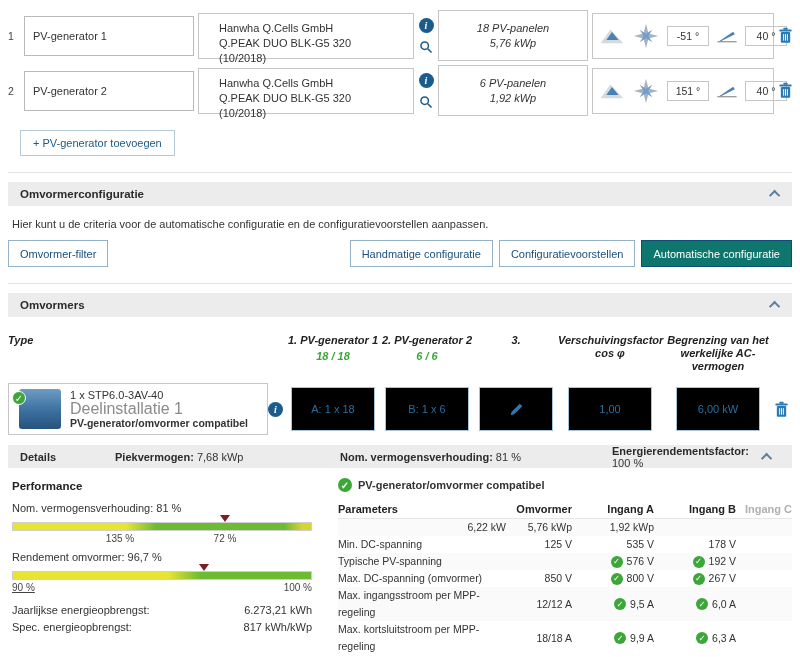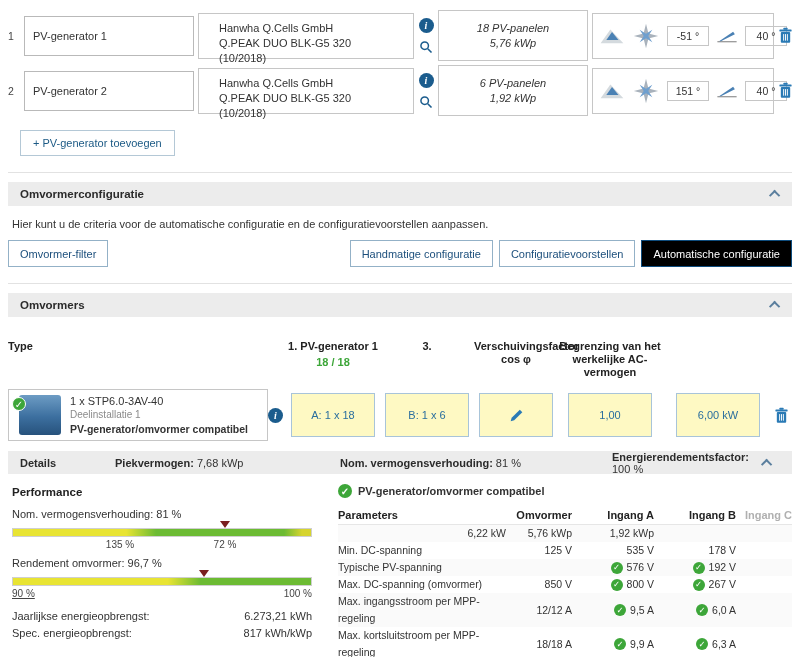--- a/index.html
+++ b/index.html
@@ -30,38 +30,38 @@
 
   
   .divider { border-top:1px solid #e2e2e2; margin-top:16px; }
   .secbar { margin-top:9px; background:#ececec; height:24px; display:flex; align-items:center; justify-content:space-between; padding:0 12px; }
   .secbar .t { font-weight:bold; color:#2b2b2b; font-size:11.5px; }
   .chev { width:8px; height:8px; border-left:2px solid #5b7f9e; border-top:2px solid #5b7f9e; transform:rotate(45deg) translateY(2px); cursor:pointer; }
 
   .desc { margin:12px 4px 10px 4px; color:#333; }
   .btnrow { display:flex; align-items:center; justify-content:space-between; margin:4px 0 2px 0; }
   .btn { height:27px; padding:0 11px; background:#fff; border:1px solid #93b1c7; color:#1c4f7c; font-size:11px; font-family:inherit; cursor:pointer; }
-  .btn.active { background:#000000; border-color:#0e4c7d; color:#fff; }
+  .btn.active { background:#0f766e; border-color:#0e4c7d; color:#fff; }
   .btn-group { display:flex; gap:6px; }
 
   
   .inv-grid { display:grid; grid-template-columns:260px 18px 94px 94px 84px 104px 112px 1fr; align-items:start; }
-  .inv-head { margin-top:23px; align-items:start; }
+  .inv-head { margin-top:17px; align-items:start;font-style:italic; }
   .inv-head .h { font-weight:bold; color:#222; text-align:center; line-height:13px; }
   .inv-head .g { color:#3da639; font-weight:bold; text-align:center; margin-top:3px; }
   .inv-row { margin-top:10px; align-items:center; }
   .typebox { position:relative; height:52px; border:1px solid #c6c6c6; display:flex; align-items:center; gap:9px; padding:4px 6px 4px 10px; }
   .inv-img { width:42px; height:40px; border-radius:3px; background:linear-gradient(180deg,#6d9cc4 0%,#3c6f9f 55%,#27527c 100%); flex:none; }
   .badge { position:absolute; left:3px; top:7px; width:14px; height:14px; border-radius:50%; background:#3da639; color:#fff;
     display:inline-flex; align-items:center; justify-content:center; font-size:10px; border:1px solid #fff; }
   .badge::before { content:"✓"; }
   .typetxt { line-height:14px; }
-  .typetxt .sub { font-size:10px; color:#8a8a8a; }
+  .typetxt .sub { font-size:16px; color:#8a8a8a; }
   .typetxt .ok { font-weight:bold; font-size:10.5px; color:#333; }
-  .slot { height:44px; width:84px; margin:0 auto; border:1px solid #a8c4d9; color:#2a6e9e; display:flex; align-items:center; justify-content:center; font-size:11px; cursor:pointer; background:#fef9c3; }
+  .slot { height:44px; width:84px; margin:0 auto; border:1px solid #a8c4d9; color:#2a6e9e; display:flex; align-items:center; justify-content:center; font-size:11px; cursor:pointer; background:#000000; }
 
   
   .detbar { margin-top:10px; background:#ececec; height:23px; display:grid; grid-template-columns:95px 225px 272px 1fr 16px; align-items:center; padding:0 12px; }
   .detbar b { color:#2b2b2b; }
   .detbar .v { font-weight:normal; }
 
   .det-wrap { display:flex; margin-top:8px; }
   .perf { width:308px; flex:none; padding:2px 4px; }
   .perf h3 { font-size:11.5px; margin:2px 0 10px 0; color:#222; }
   .glabel { margin:6px 0 4px 0; }
@@ -236,20 +236,24 @@
       <span class="chev"></span>
     </div>
 
     <div class="inv-grid inv-head">
       <div style="font-weight:bold;color:#222;">Type</div>
       <div></div>
       <div>
         <div class="h">1. PV-generator 1</div>
         <div class="g">18 / 18</div>
       </div>
+      <div>
+        <div class="h">2. PV-generator 2</div>
+        <div class="g">6 / 6</div>
+      </div>
       <div class="h">3.</div>
       <div class="h">Verschuivingsfactor cos φ</div>
       <div class="h">Begrenzing van het werkelijke AC-vermogen</div>
       <div></div>
     </div>
 
     <div class="inv-grid inv-row">
       <div class="typebox">
         <span class="badge chk-badge"></span>
         <span class="inv-img"></span>

